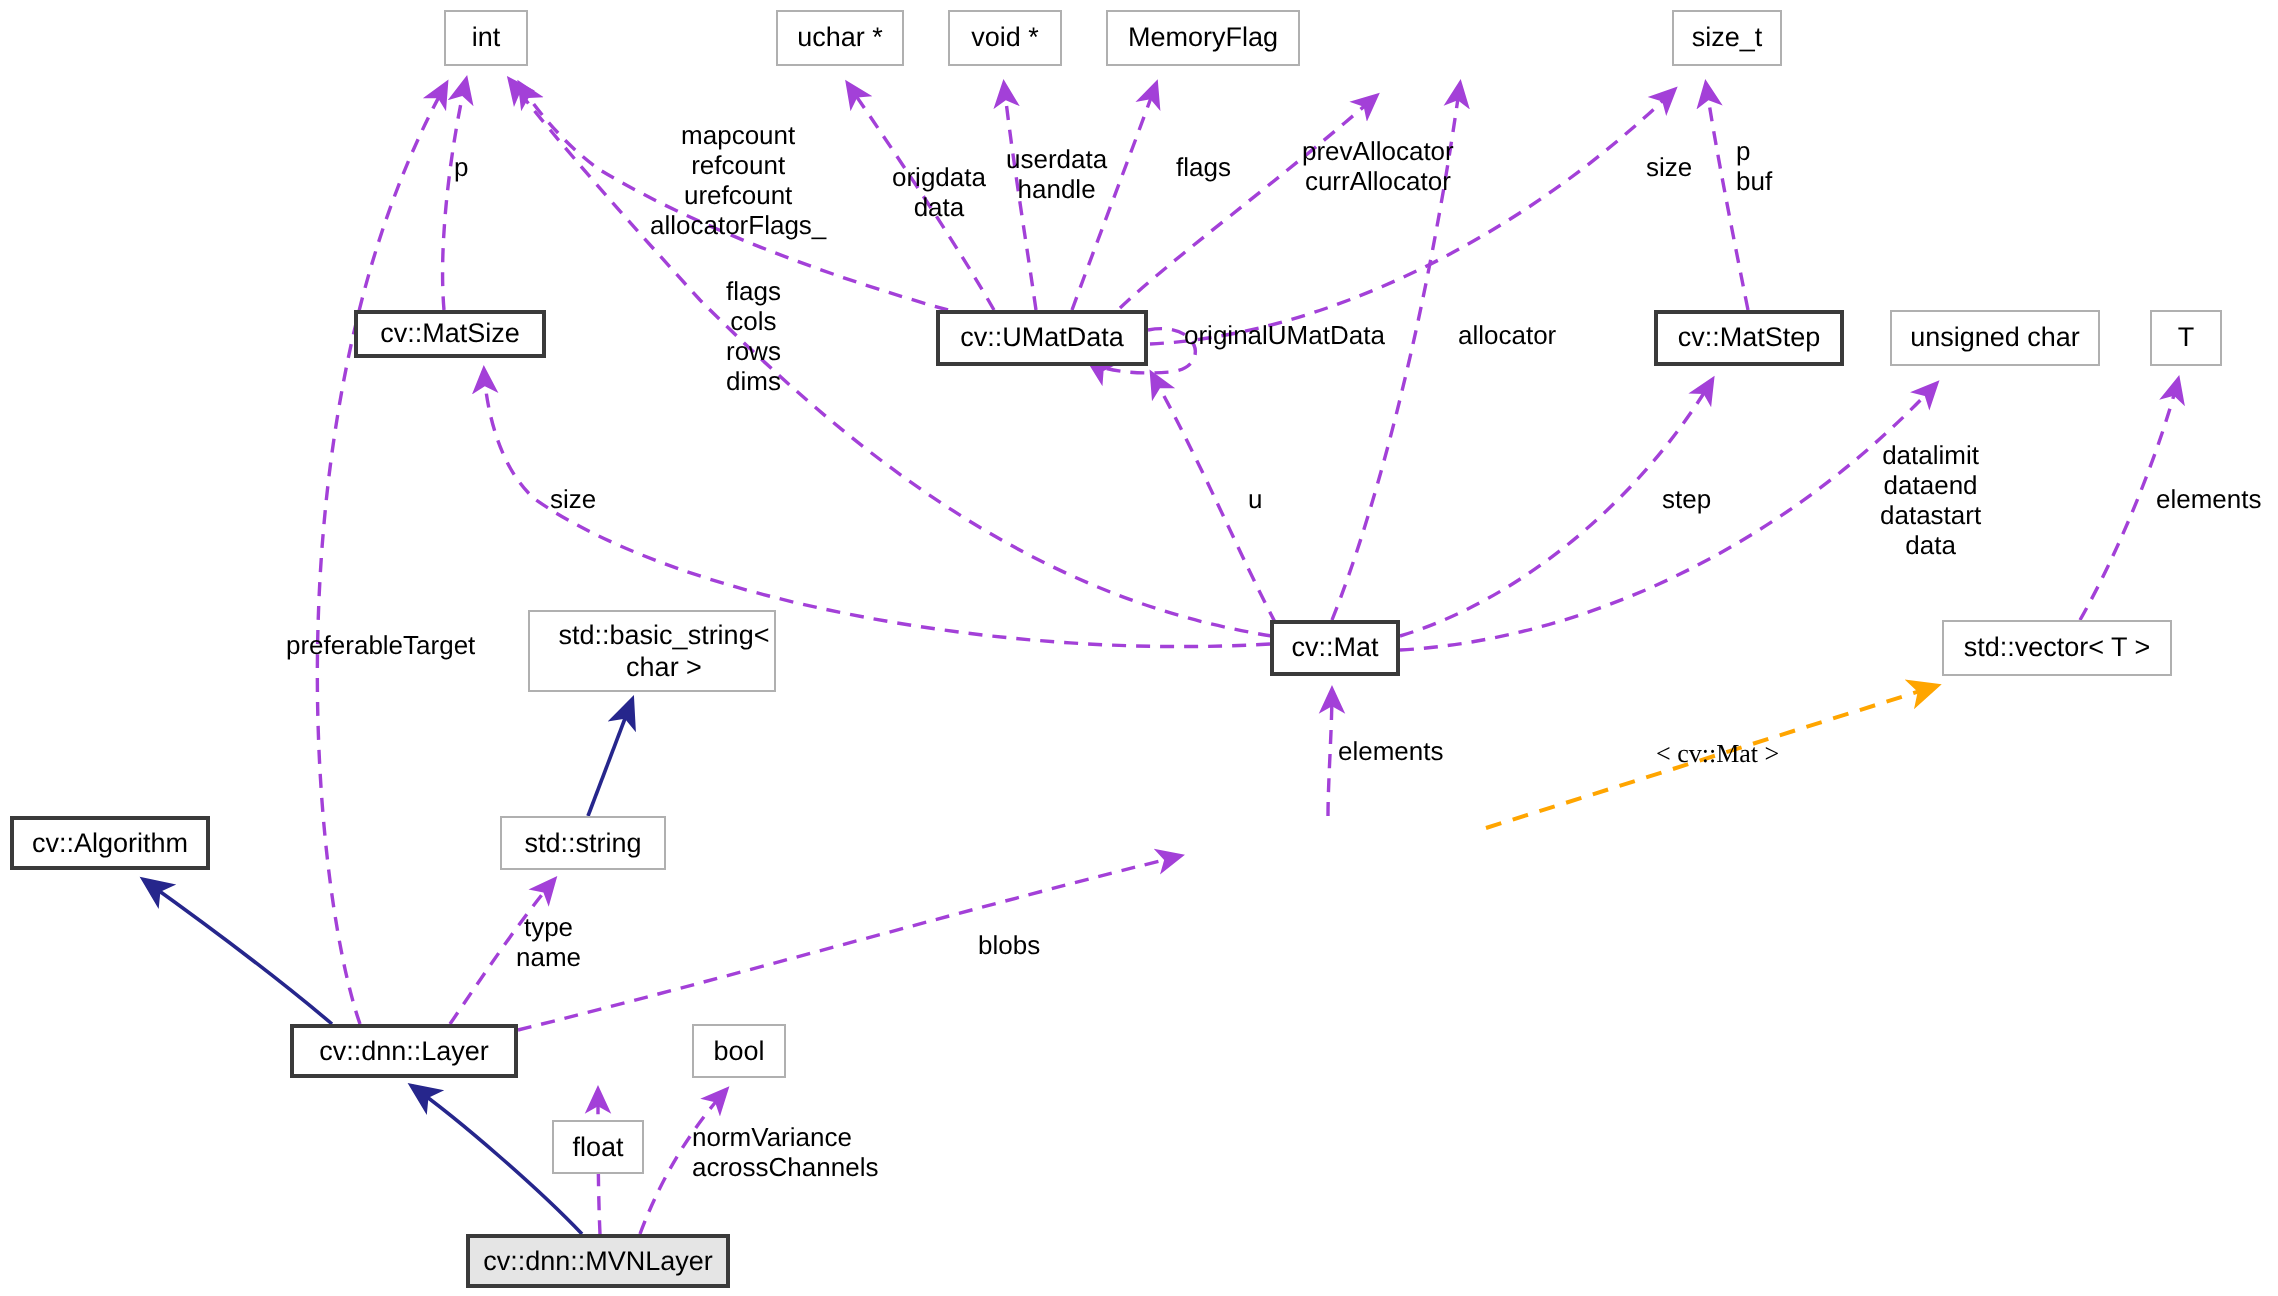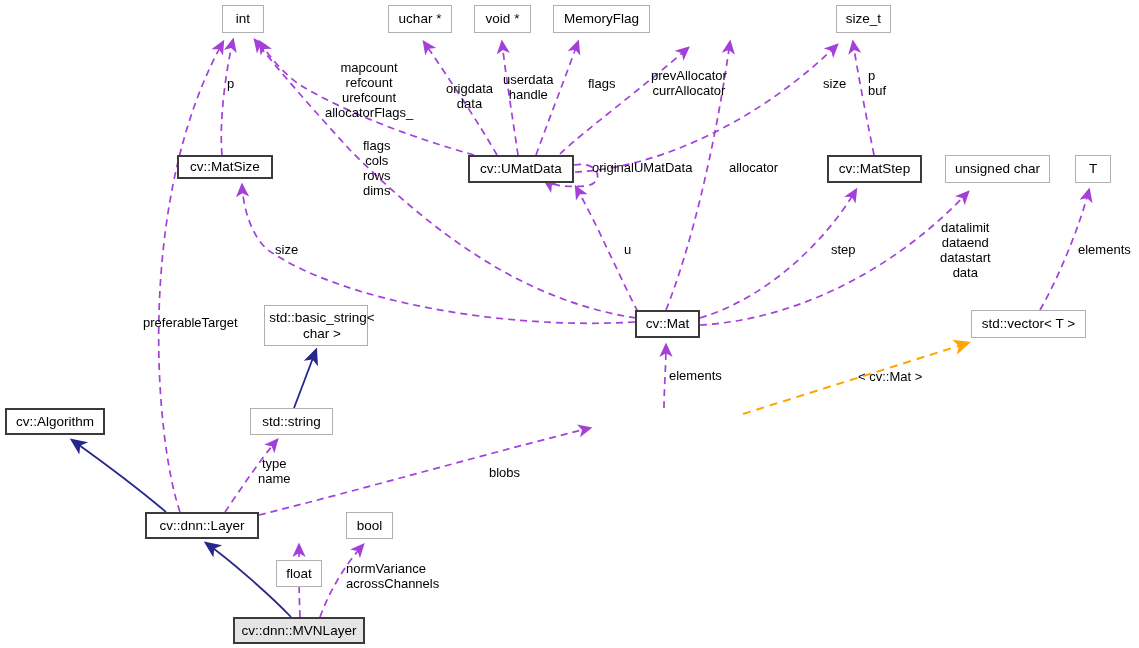--- a/index.html
+++ b/index.html
@@ -145,21 +145,21 @@
   <div class="node bold" style="left:177px;top:155px;width:96px;height:24px;">cv::MatSize</div>
 
   <div class="node bold" style="left:468px;top:155px;width:106px;height:28px;">cv::UMatData</div>
 
   <div class="node bold" style="left:827px;top:155px;width:95px;height:28px;">cv::MatStep</div>
 
   <div class="node thin" style="left:945px;top:155px;width:105px;height:28px;">unsigned char</div>
 
   <div class="node thin" style="left:1075px;top:155px;width:36px;height:28px;">T</div>
 
-  <div class="node thin multi" style="left:264px;top:305px;width:104px;height:41px;padding-left:12px;">std::basic_string&lt;
+  <div class="node thin multi" style="left:264px;top:305px;width:124px;height:41px;padding-left:12px;">std::basic_string&lt;
 char &gt;</div>
 
   <div class="node bold" style="left:635px;top:310px;width:65px;height:28px;">cv::Mat</div>
 
   <div class="node thin" style="left:971px;top:310px;width:115px;height:28px;">std::vector&lt; T &gt;</div>
 
   <div class="node bold" style="left:5px;top:408px;width:100px;height:27px;">cv::Algorithm</div>
 
   <div class="node thin" style="left:250px;top:408px;width:83px;height:27px;">std::string</div>
 
@@ -214,21 +214,21 @@
 dataend
 datastart
 data</div>
 
   <div class="edge-label el-center" style="left:1078px;top:242px;">elements</div>
 
   <div class="edge-label el-left" style="left:143px;top:315px;">preferableTarget</div>
 
   <div class="edge-label el-left" style="left:669px;top:368px;">elements</div>
 
-  <div class="edge-label el-center" style="left:858px;top:369px;">&lt; cv::Mat &gt;</div>
+  <div class="edge-label el-center" style="left:828px;top:369px;font-family:Liberation Serif, serif;">&lt; cv::Mat &gt;</div>
 
   <div class="edge-label el-center" style="left:258px;top:456px;">type
 name</div>
 
   <div class="edge-label el-center" style="left:489px;top:465px;">blobs</div>
 
   <div class="edge-label el-center" style="left:296px;top:569px;">eps</div>
 
   <div class="edge-label el-left" style="left:346px;top:561px;">normVariance
 acrossChannels</div>

